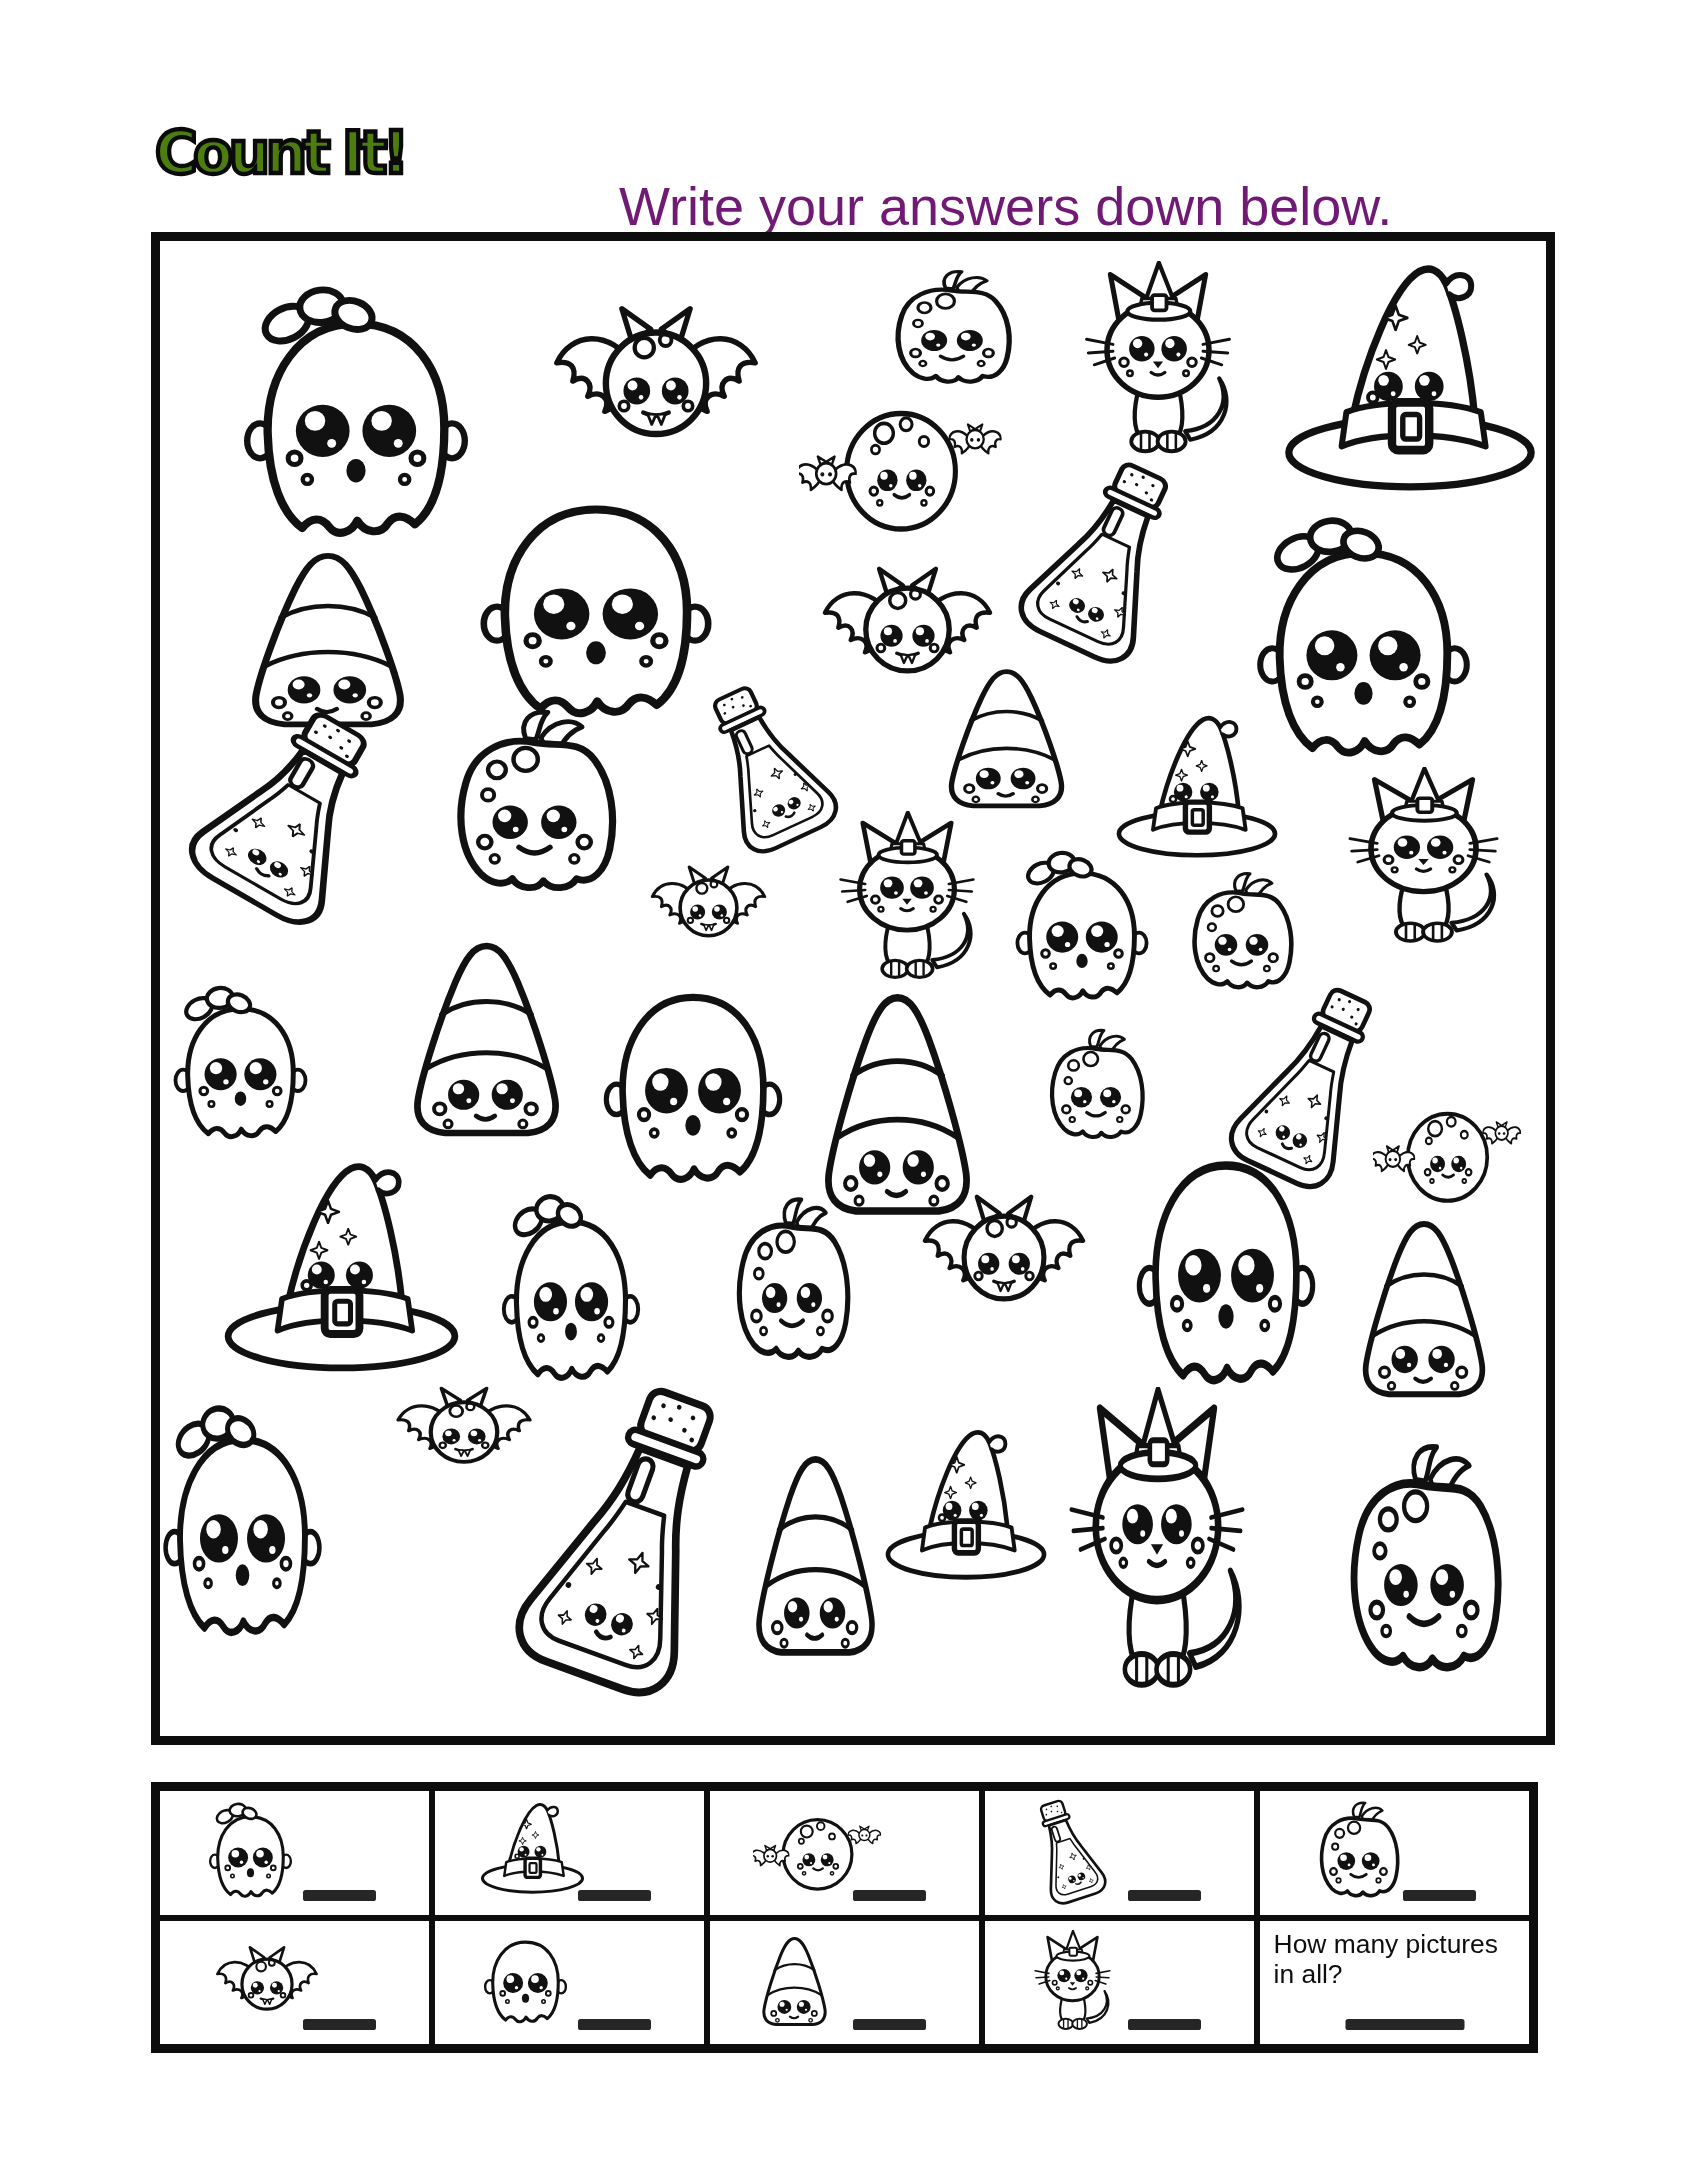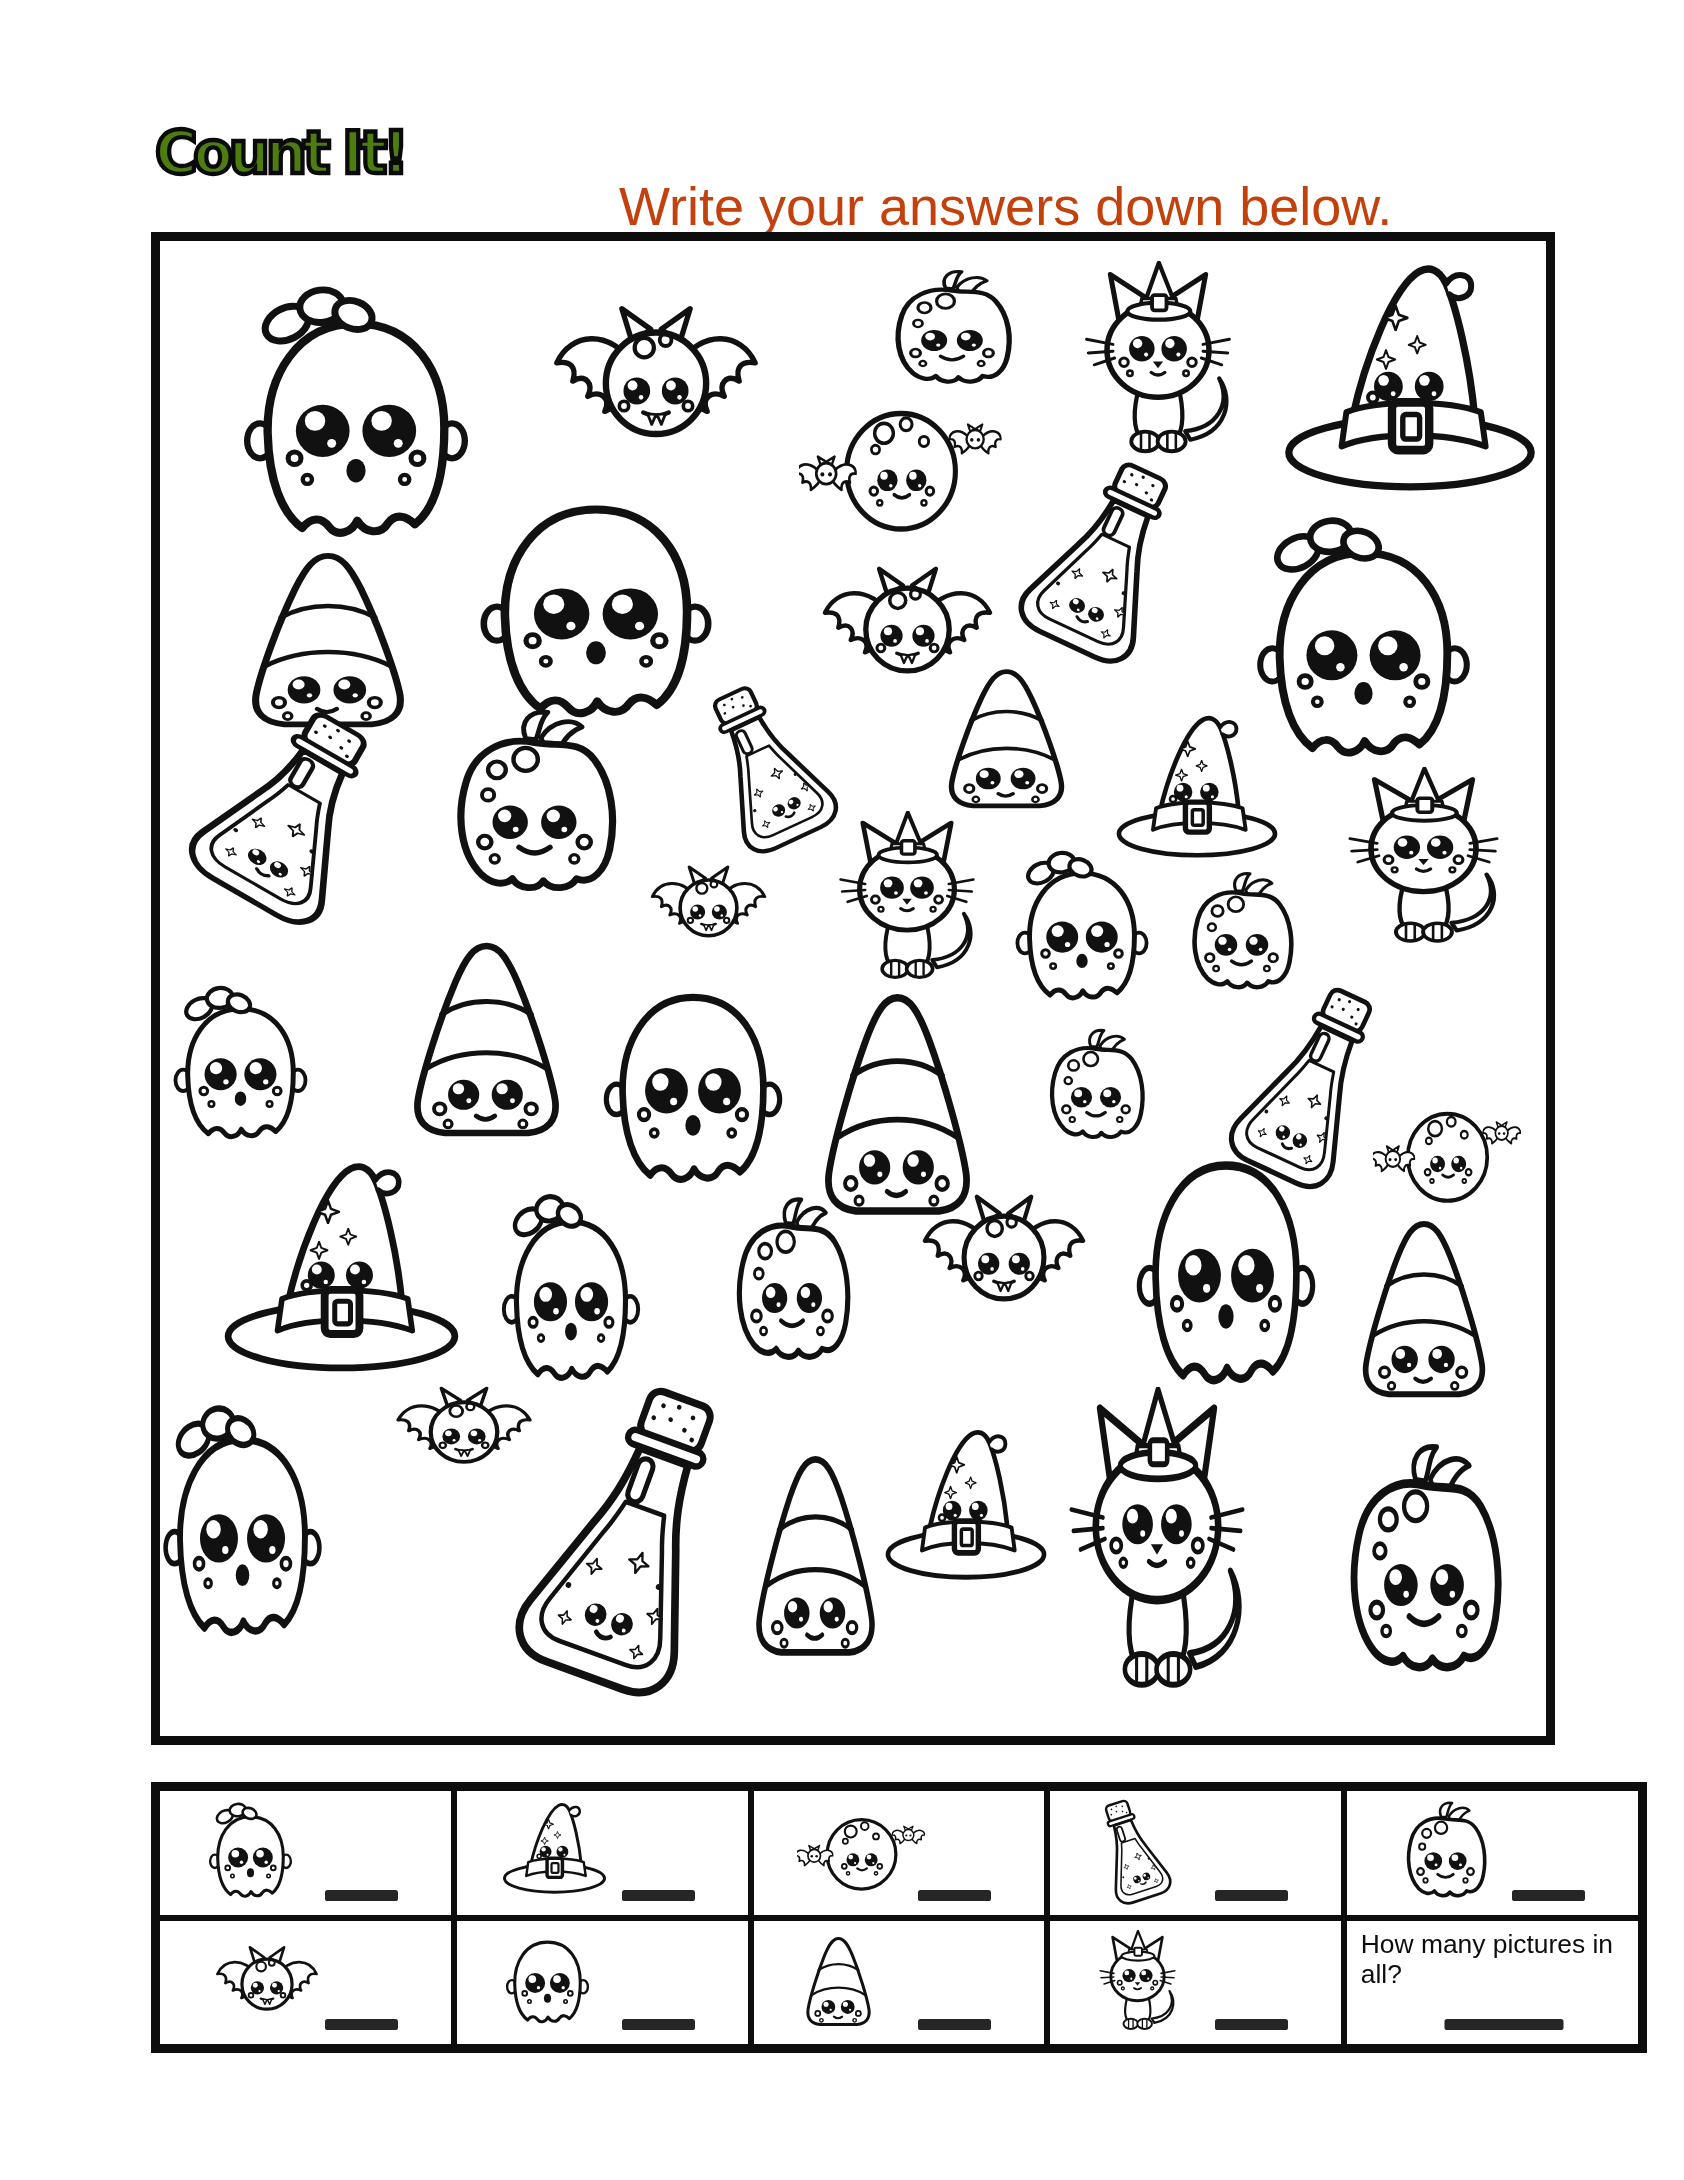--- a/index.html
+++ b/index.html
@@ -3,28 +3,28 @@
 <meta charset="utf-8">
 <style>
   html,body{margin:0;padding:0;background:#888;}
   .page{position:relative;width:1685px;height:2181px;background:#ffffff;overflow:hidden;
         font-family:"Liberation Sans",sans-serif;color:#111;}
   
   .title{position:absolute;left:155px;top:124px;font-family:"DejaVu Sans",sans-serif;
          font-size:58px;font-weight:900;letter-spacing:-4.3px;line-height:1;
          -webkit-text-stroke:4.3px #0a0a0a;color:#4d7c0f;white-space:nowrap;}
   .subtitle{position:absolute;left:619px;top:179px;font-size:54px;line-height:1;
-            color:#c2410c;white-space:nowrap;}
+            color:#701a75;white-space:nowrap;}
   
   .picture-box{position:absolute;left:151px;top:232px;width:1404px;height:1513px;
                border:9.4px solid #0d0d0d;box-sizing:border-box;background:#fff;}
   .scene-layer{position:absolute;left:0;top:0;width:1685px;height:2181px;pointer-events:none;}
   .scene-item{position:absolute;overflow:visible;transform-origin:center;}
   
-  .answer-grid{position:absolute;left:151px;top:1782px;width:1496px;height:271px;
+  .answer-grid{position:absolute;left:151px;top:1782px;width:1387px;height:271px;
                box-sizing:border-box;border:6.8px solid #0d0d0d;display:grid;
                grid-template-columns:repeat(5,1fr);grid-template-rows:repeat(2,1fr);}
   .cell{position:relative;background:#fff;border:3.4px solid #0d0d0d;box-sizing:border-box;}
   .cell-icon{position:absolute;left:43px;top:50%;overflow:visible;}
   .blank{position:absolute;right:53px;bottom:13.6px;width:73px;height:11px;background:#262626;border-radius:2.6px;}
   .blank-center{right:auto;left:54%;transform:translateX(-50%);width:119px;}
   .question{margin:8.5px 10.2px 0 13.6px;font-size:26.4px;line-height:1.15;color:#0e0e0e;}
   
   .footer{position:absolute;top:2066px;right:156px;font-size:40px;color:#0d0d0d;white-space:nowrap;}
   svg .ln{stroke:#111;fill:none;stroke-linecap:round;}

